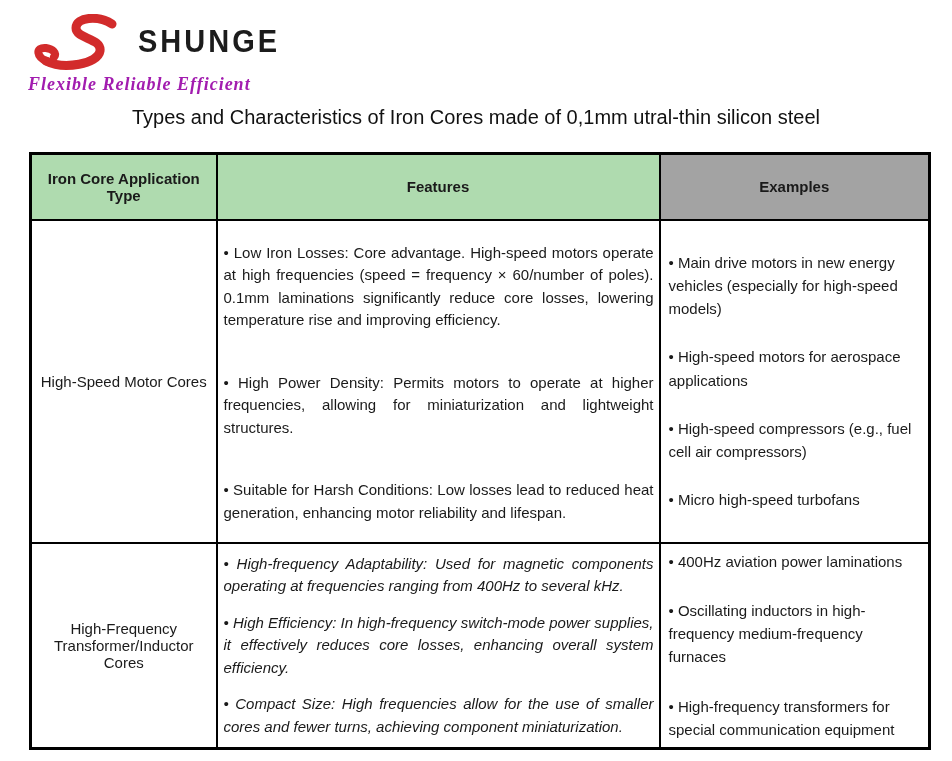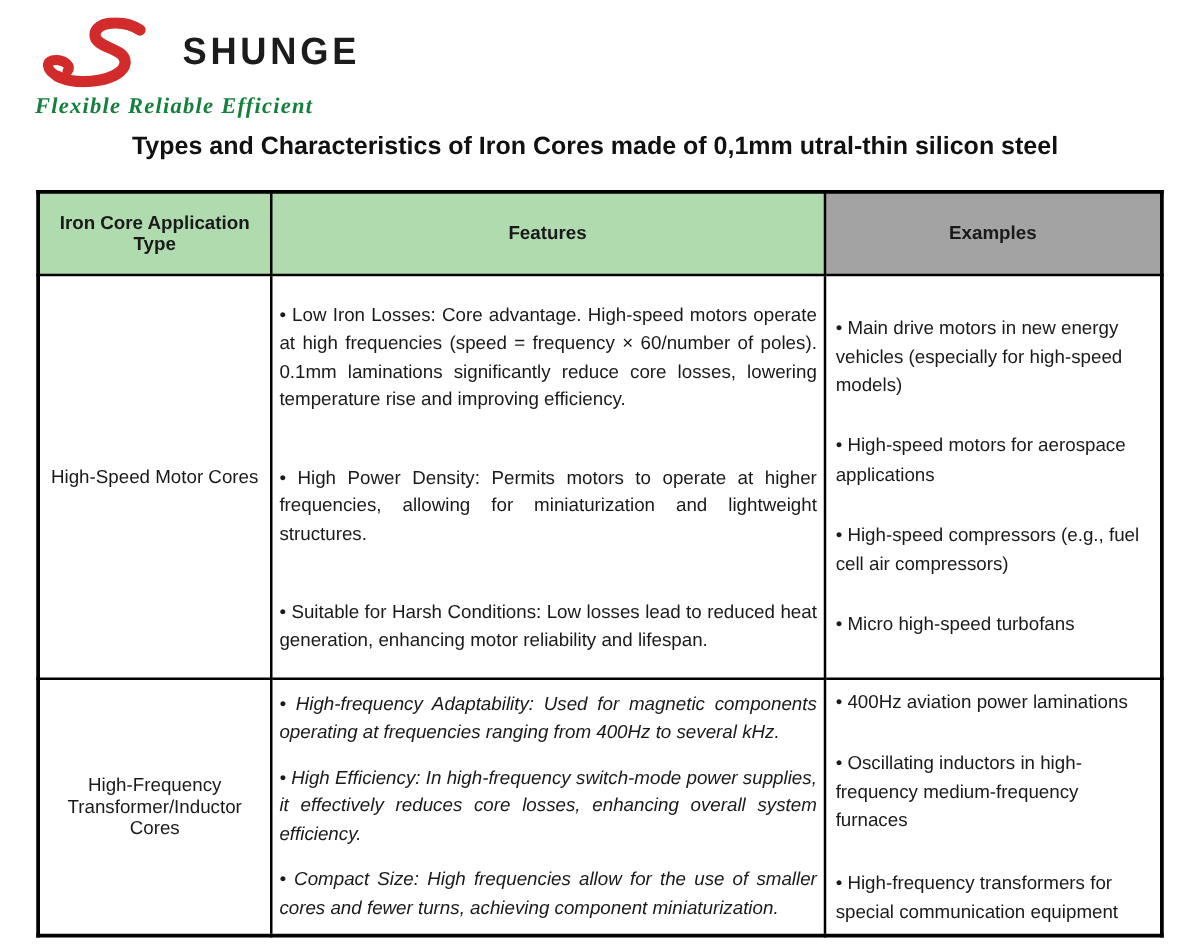--- a/index.html
+++ b/index.html
@@ -8,49 +8,49 @@
     width: 952px;
     height: 761px;
     font-family: "Liberation Sans", "DejaVu Sans", sans-serif;
     color: #1a1a1a;
     overflow: hidden;
   }
   .page { position: relative; width: 952px; height: 761px; }
 
   
   .logo-block { position: absolute; top: 14px; left: 28px; }
-  .logo-row { display: flex; align-items: center; gap: 14px; }
+  .logo-row { display: flex; align-items: center; gap: 6px; }
   .logo-mark { width: 104px; height: 56px; }
   .brand-text {
     font-size: 29px;
     font-weight: 800;
     letter-spacing: 3px;
     color: #1c1c1c;
     font-family: "Liberation Sans", "DejaVu Sans", sans-serif;
     transform: scaleY(1.05);
   }
   .tagline {
     margin-top: 4px;
     font-family: "Liberation Serif", "DejaVu Serif", serif;
     font-style: italic;
     font-weight: 700;
     font-size: 18px;
-    color: #15803d;
+    color: #a21caf;
     letter-spacing: 1px;
   }
 
   
   .doc-title {
     position: absolute;
     top: 106px;
     left: 0;
     width: 100%;
     text-align: center;
     font-size: 20px;
-    font-weight: 700;
+    font-weight: 400;
     color: #111;
   }
 
   
   table.core-table {
     position: absolute;
     top: 152px;
     left: 29px;
     width: 899px;
     border-collapse: collapse;

